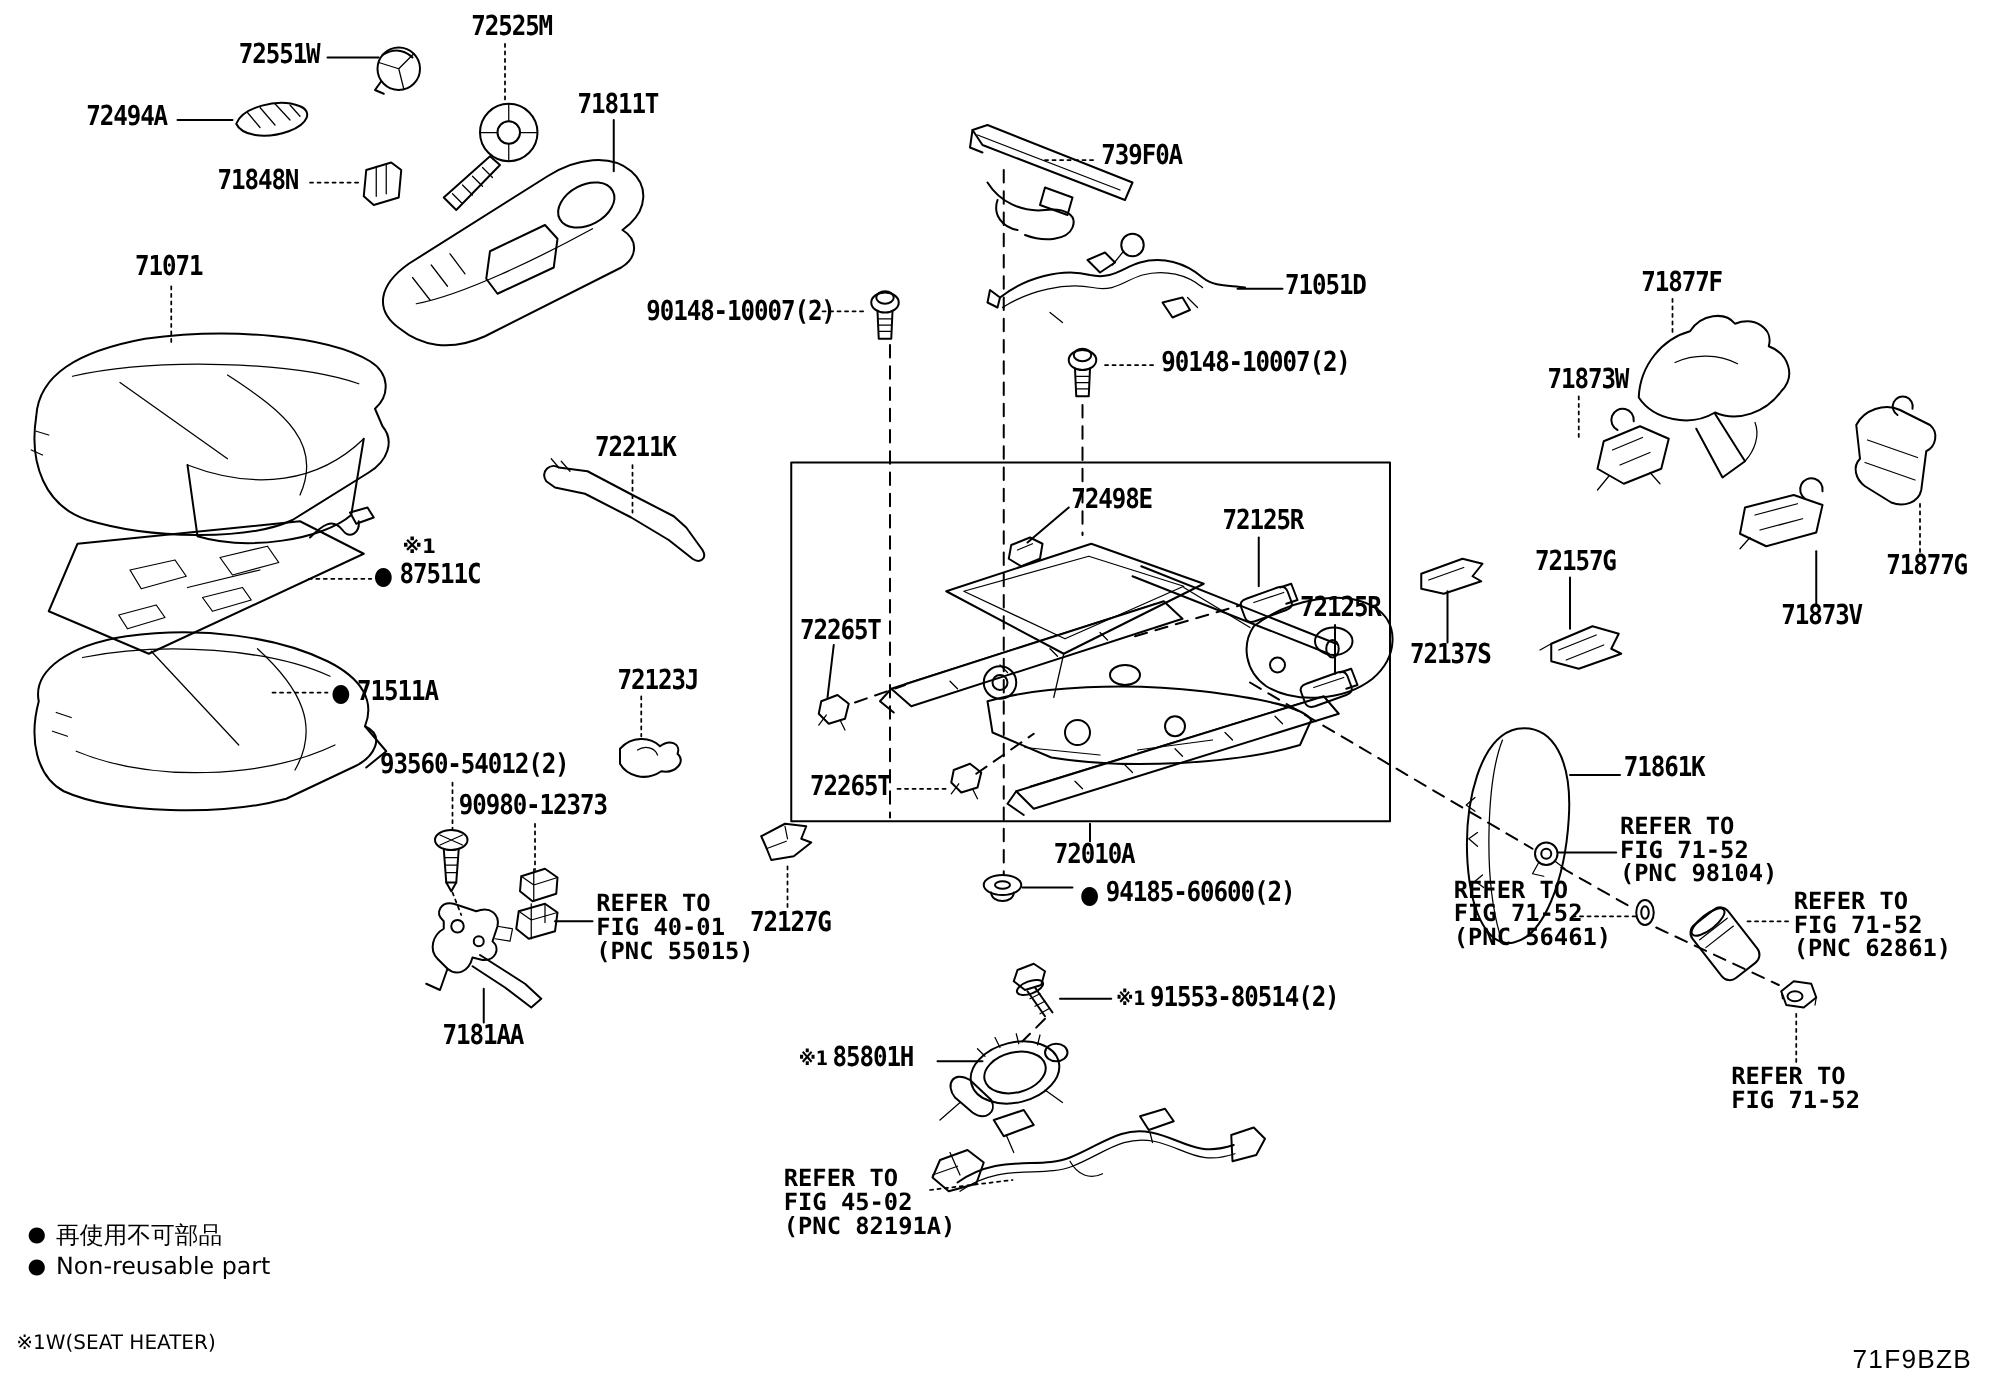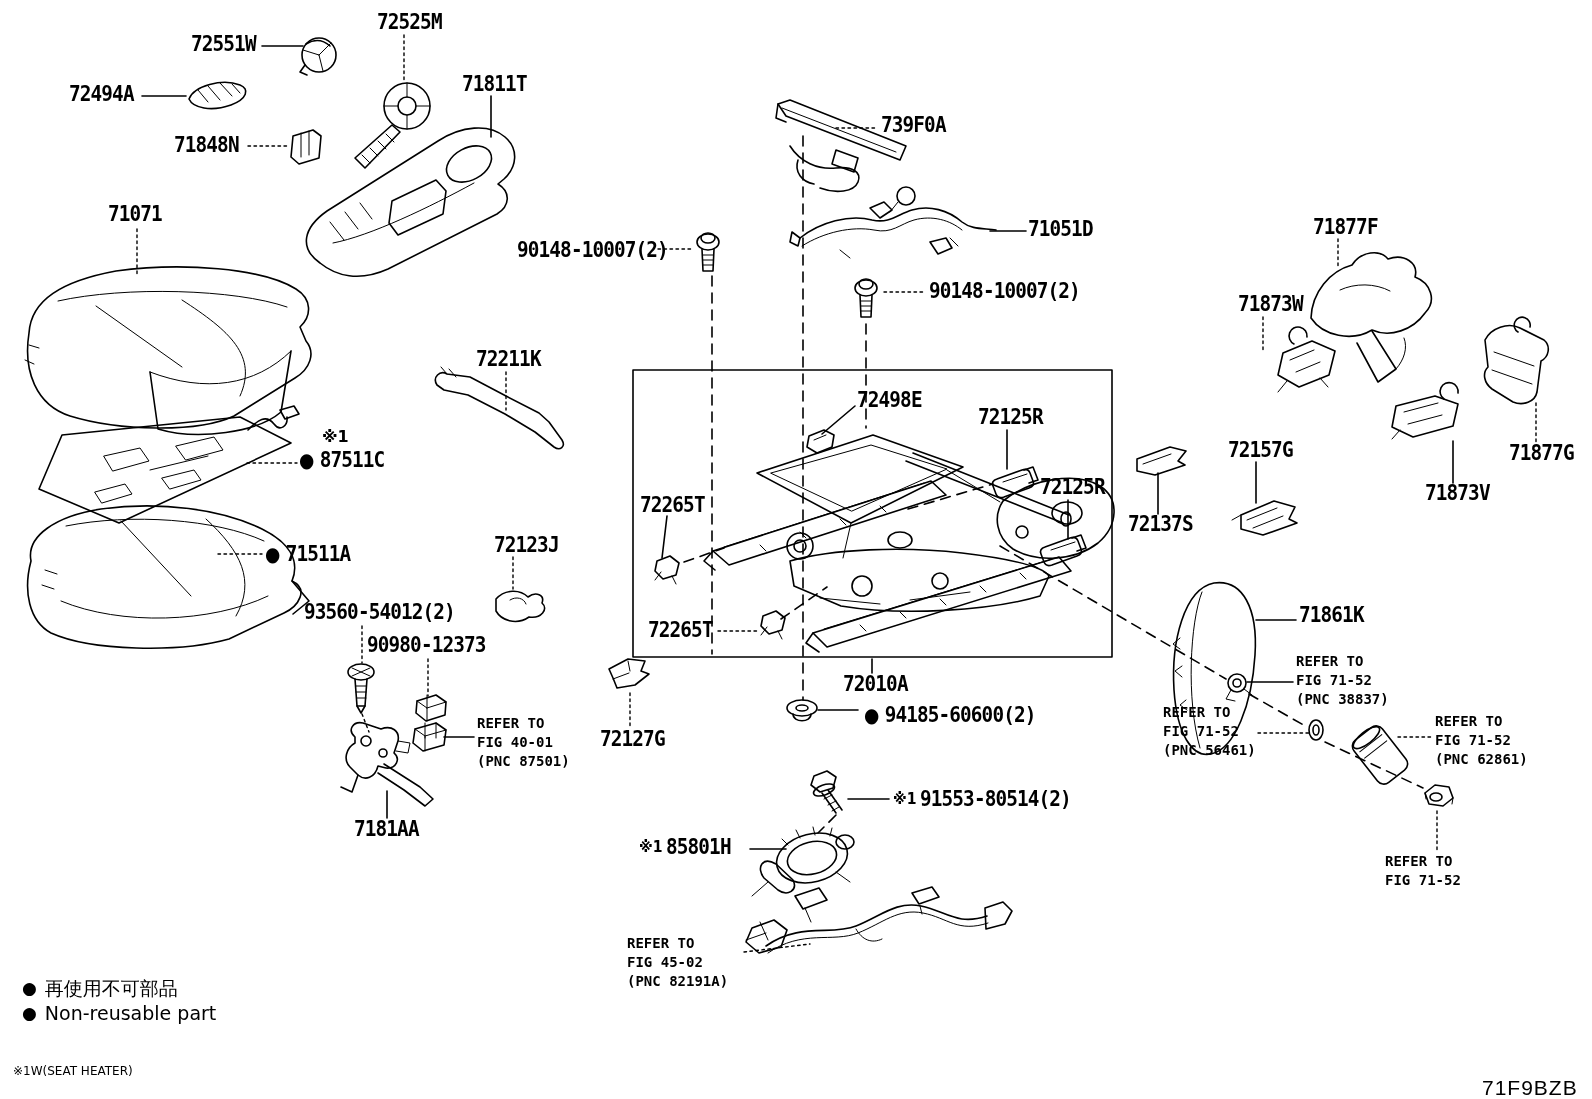--- a/index.html
+++ b/index.html
@@ -9,26 +9,26 @@
   svg.art *{fill:none;stroke:#000;stroke-width:1.6;stroke-linecap:round;stroke-linejoin:round;}
   svg.art .dt{stroke-dasharray:2.5 3.5;stroke-width:1.4;}   
   svg.art .dh{stroke-dasharray:10 7;stroke-width:1.6;}      
   svg.art .thin{stroke-width:1;}
   .pn{position:absolute;font-family:"DejaVu Sans Mono",monospace;font-weight:bold;font-size:22px;
       line-height:22px;letter-spacing:-1px;transform:scaleX(0.88);transform-origin:left top;
       white-space:nowrap;display:inline-flex;align-items:center;}
   .pn .pdot{font-family:"DejaVu Sans",sans-serif;font-size:20px;letter-spacing:0;margin-right:6px;}
   .pn .nm{font-family:"DejaVu Sans",sans-serif;font-size:16px;font-weight:bold;letter-spacing:0;margin-right:4px;}
   .nm-abs{position:absolute;font-family:"DejaVu Sans",sans-serif;font-weight:bold;font-size:16px;line-height:18px;}
-  .ref{position:absolute;font-family:"DejaVu Sans Mono",monospace;font-weight:bold;font-size:14px;
+  .ref{position:absolute;font-family:"DejaVu Sans Mono",monospace;font-weight:bold;font-size:19px;
        line-height:19px;letter-spacing:0;white-space:nowrap;}
   .legend{position:absolute;left:22px;top:976px;font-family:"DejaVu Sans",sans-serif;font-size:19px;line-height:25px;}
   .legend .row{display:flex;align-items:center;gap:8px;}
   .legend .lb{font-size:17px;}
-  .note-text{position:absolute;left:13px;top:1064px;font-family:"DejaVu Sans",sans-serif;font-size:12px;}
+  .note-text{position:absolute;left:13px;top:1064px;font-family:"DejaVu Sans",sans-serif;font-size:16px;}
   .code{position:absolute;left:1482px;top:1076px;font-family:"Liberation Sans",sans-serif;
         font-size:21px;letter-spacing:1px;text-align:center;}
 </style>
 </head>
 <body>
 
 <div class="stage">
 
   <svg class="art" viewBox="0 0 1592 1099" width="1592" height="1099">
 
@@ -426,31 +426,31 @@
       <span>91553-80514(2)</span>
   </div>
   <div class="pn" style="left:639px;top:836px">
     <span class="nm">※1</span>
       <span>85801H</span>
   </div>
 
   <div class="ref" style="left:477px;top:714px">
     <div>REFER TO</div>
     <div>FIG 40-01</div>
-    <div>(PNC 87501)</div>
+    <div>(PNC 55015)</div>
   </div>
   <div class="ref" style="left:627px;top:934px">
     <div>REFER TO</div>
     <div>FIG 45-02</div>
     <div>(PNC 82191A)</div>
   </div>
   <div class="ref" style="left:1296px;top:652px">
     <div>REFER TO</div>
     <div>FIG 71-52</div>
-    <div>(PNC 38837)</div>
+    <div>(PNC 98104)</div>
   </div>
   <div class="ref" style="left:1163px;top:703px">
     <div>REFER TO</div>
     <div>FIG 71-52</div>
     <div>(PNC 56461)</div>
   </div>
   <div class="ref" style="left:1435px;top:712px">
     <div>REFER TO</div>
     <div>FIG 71-52</div>
     <div>(PNC 62861)</div>

